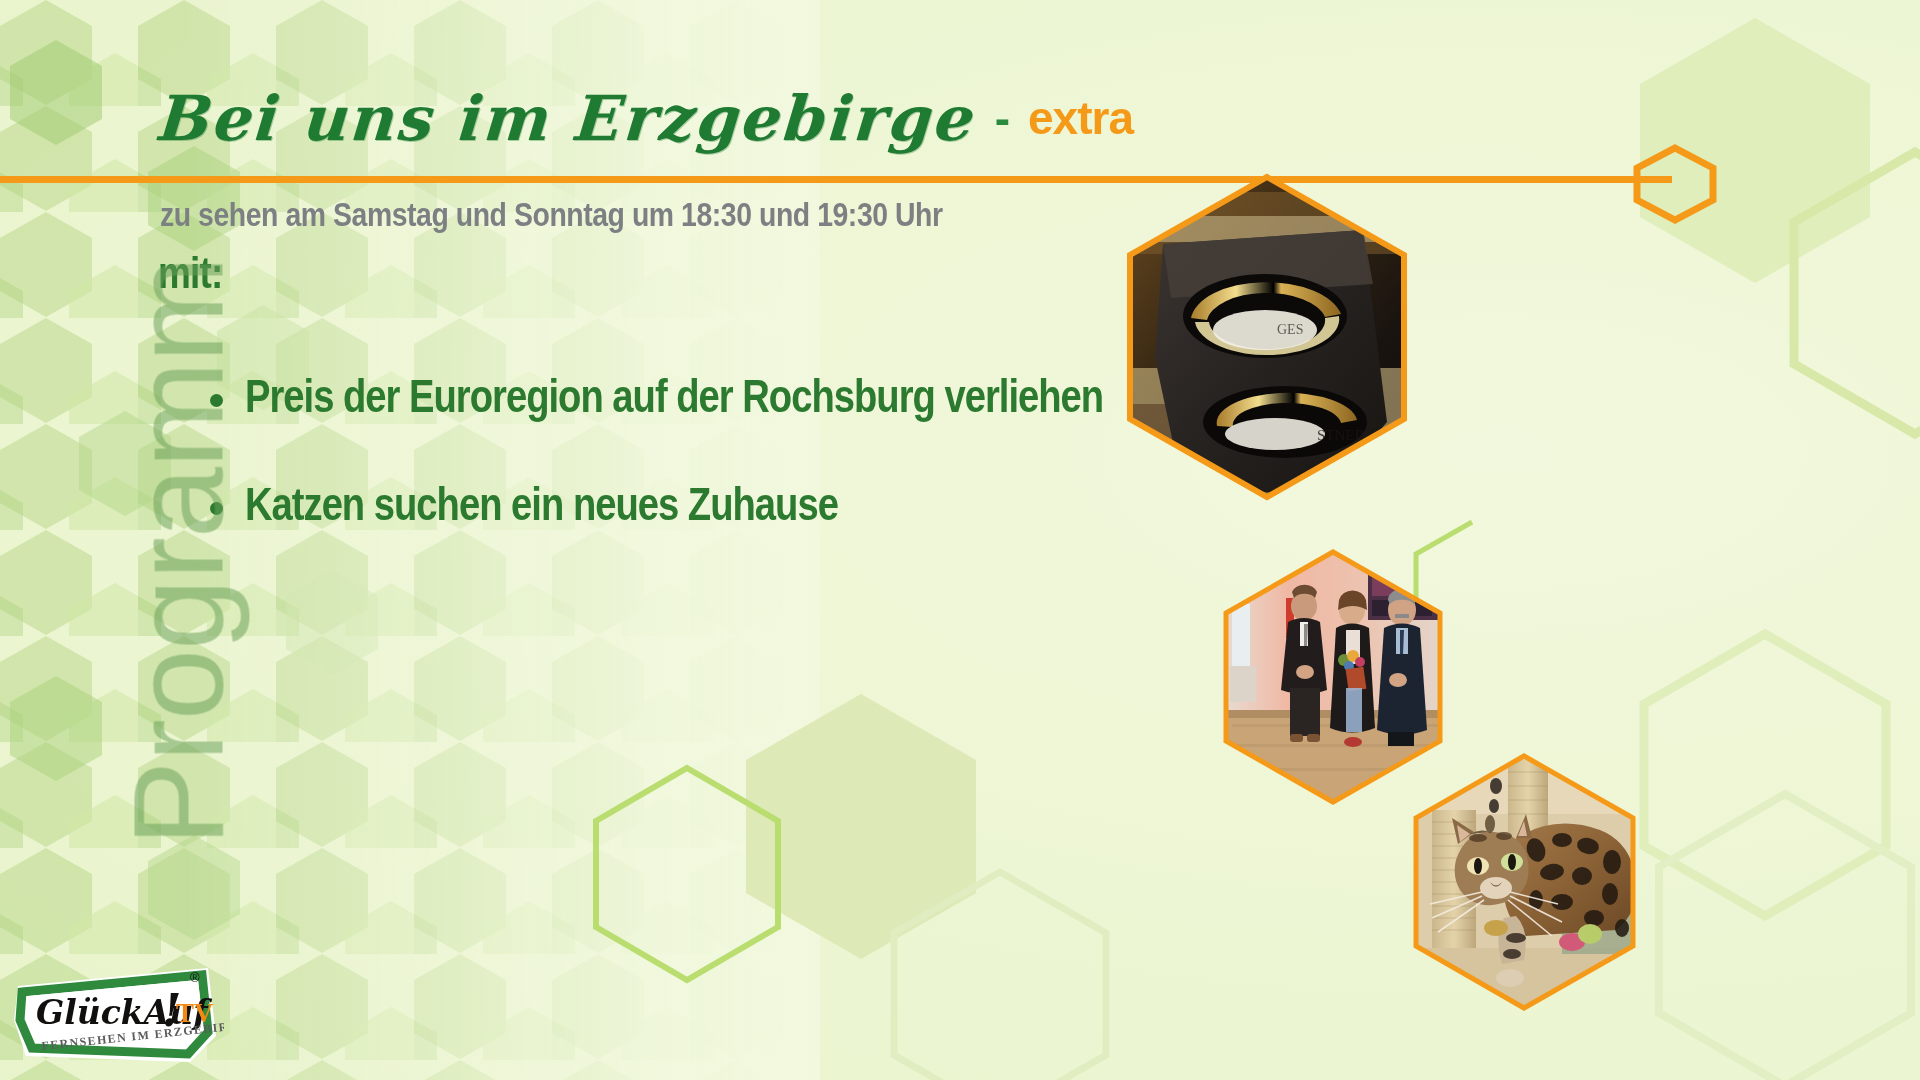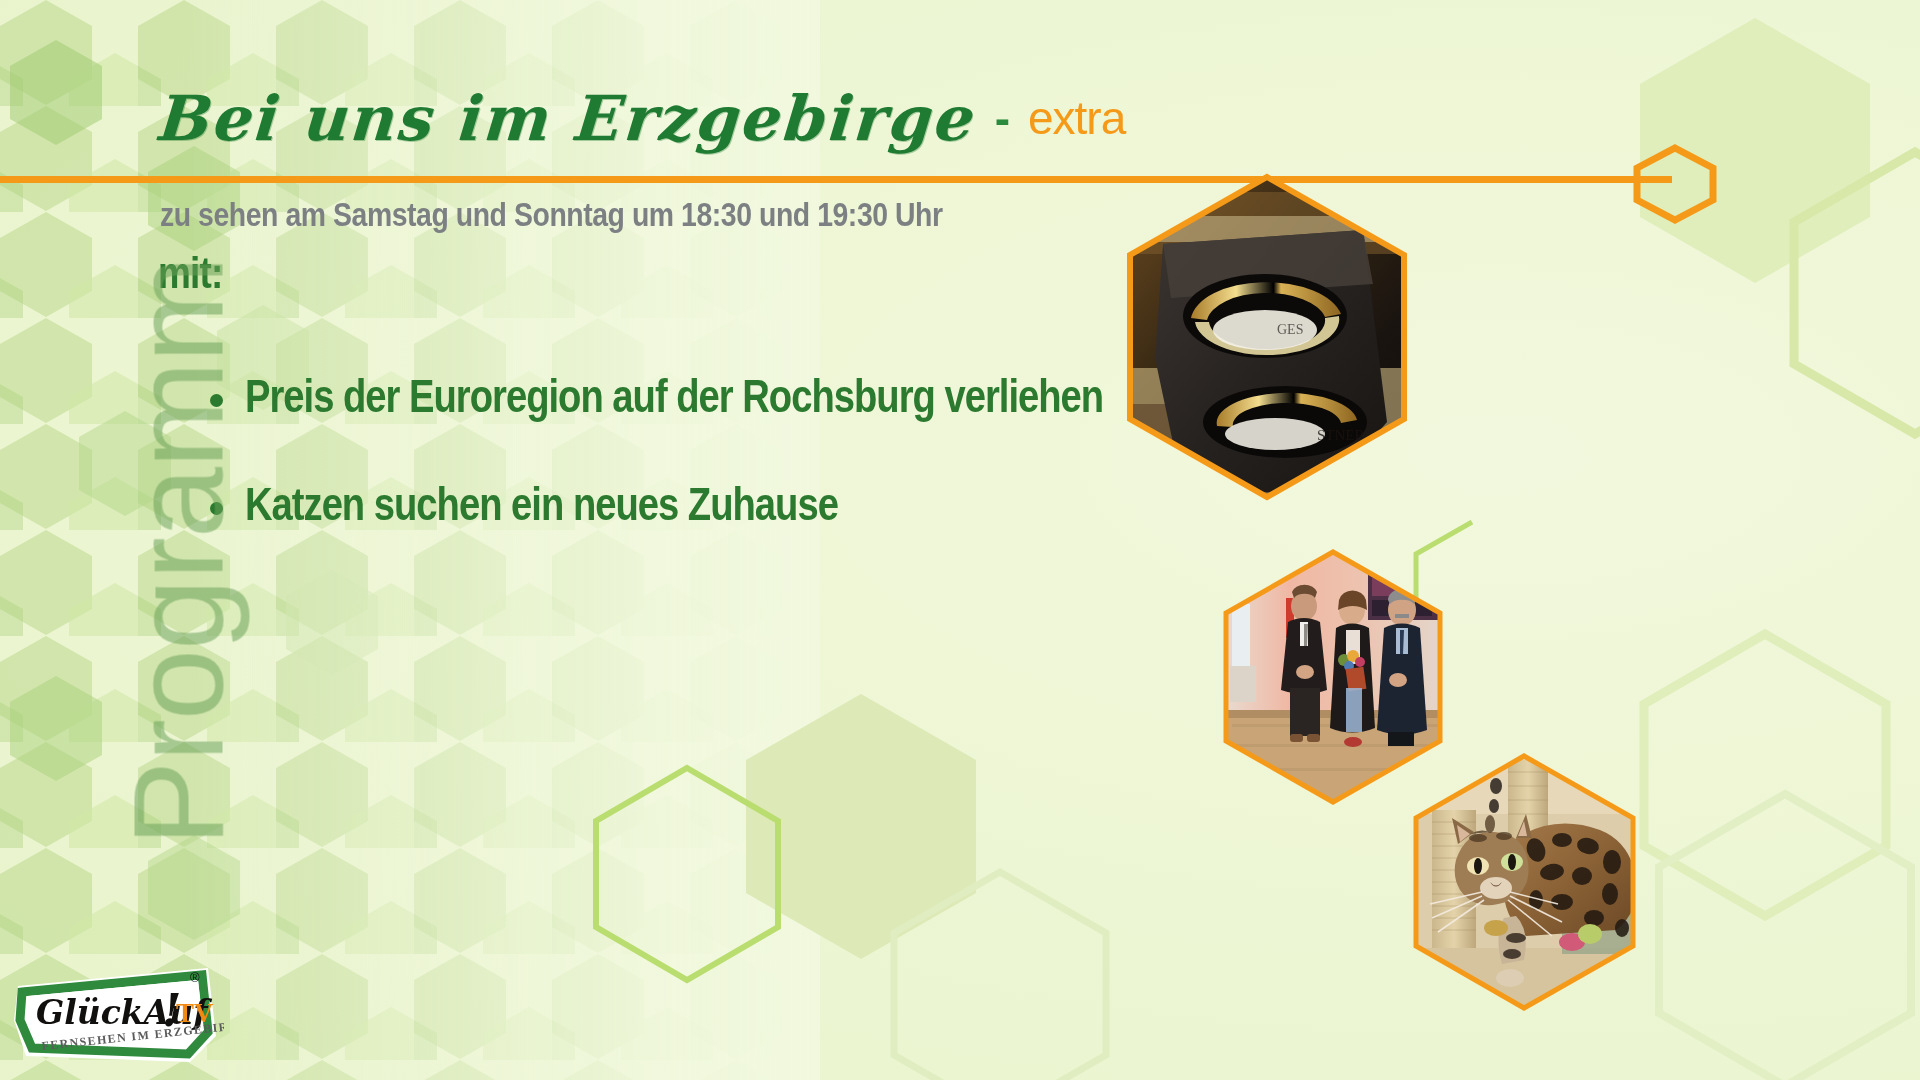--- a/index.html
+++ b/index.html
@@ -38,21 +38,21 @@
     transform:skewX(-6deg);
     text-shadow:1px 1px 0 rgba(31,122,50,.35);
   }
   .title-dash{
     font-family:"Liberation Sans", sans-serif;
     font-weight:700;font-size:46px;color:#2b8a3e;
     position:relative;top:-6px;
   }
   .title-extra{
     font-family:"Liberation Sans", sans-serif;
-    font-weight:400;font-size:46px;color:#f59a18;
+    font-weight:700;font-size:46px;color:#f59a18;
     letter-spacing:-1px;
     position:relative;top:-6px;
   }
   .rule{
     position:absolute;left:0;top:176px;width:1672px;height:7px;
     background:#f59a18;
   }
   .rule-hex{position:absolute;left:1630px;top:144px;}
 
   .subtitle{

